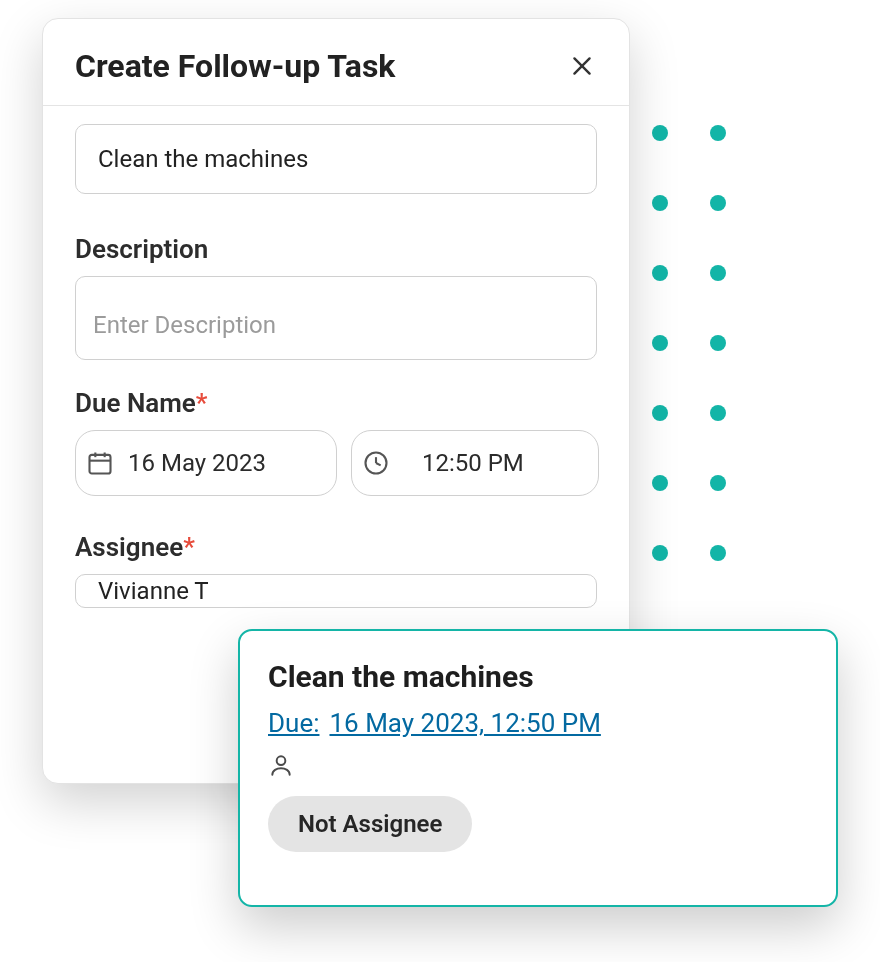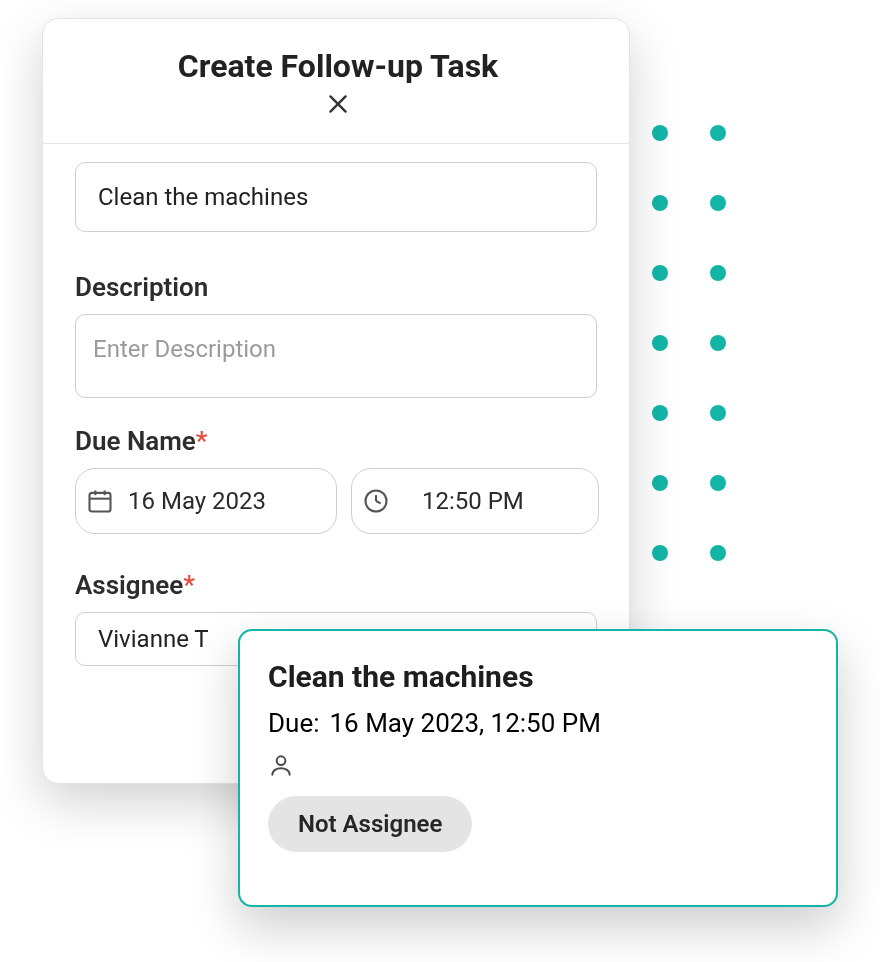--- a/index.html
+++ b/index.html
@@ -10,57 +10,57 @@
   .dot-grid { position:absolute; top:125px; left:652px; display:grid; grid-template-columns: repeat(2, 16px); grid-template-rows: repeat(7, 16px); gap: 54px 42px; }
   .dot { width:16px; height:16px; border-radius:50%; background:#13b5a7; }
 
   
   .modal {
     position:absolute; top:18px; left:42px; width:588px; height:766px;
     background:#fff; border:1px solid #e3e3e3; border-radius:16px;
     box-shadow: 0 18px 50px rgba(0,0,0,.18);
     overflow:hidden;
   }
-  .modal-header { display:flex; align-items:center; justify-content:space-between; padding:28px 28px 20px 32px; border-bottom:1px solid #e4e4e4;flex-direction:column; }
+  .modal-header { display:flex; align-items:center; justify-content:space-between; padding:28px 28px 20px 32px; border-bottom:1px solid #e4e4e4; }
   .modal-title { font-size:32px; font-weight:700; color:#222; }
   .close-btn { background:none; border:none; cursor:pointer; padding:6px; color:#333; }
   .close-btn svg { width:26px; height:26px; display:block; }
 
   .modal-body { padding: 18px 32px 0 32px; }
 
   .field { margin-top: 14px; }
   .field:first-child { margin-top: 0; }
   .label { font-size:26px; font-weight:600; color:#2d2d2d; margin-bottom:12px; }
   .req { color:#e74c3c; }
 
   .input-box {
     width:100%; border:1px solid #d0d0d0; border-radius:10px;
     background:#fff; padding:20px 22px; font-size:24px; color:#222;
     margin-top:0; display:flex; align-items:center; gap:14px;
   }
   .input-box.placeholder { color:#9b9b9b; }
-  .description-box { height:84px; align-items:flex-start;padding-left:17px; }
+  .description-box { height:84px; align-items:flex-end;padding-left:17px; }
 
   .dt-row { display:flex; gap:14px; }
   .picker { border:1px solid #d0d0d0; border-radius:20px; background:#fff; padding:18px 10px; display:flex; align-items:center; gap:14px; font-size:24px; color:#2b2b2b; }
   .picker.date { flex:0 0 262px; }
   .picker.time { flex:0 0 248px;gap:32px; }
   .picker svg { width:28px; height:28px; flex:none; color:#555; }
 
-  .assignee-box { width:100%; border:1px solid #d0d0d0; border-radius:10px; background:#fff; padding:12px 22px; font-size:24px; color:#222; }
+  .assignee-box { width:100%; border:1px solid #d0d0d0; border-radius:10px; background:#fff; padding:2px 22px; font-size:24px; color:#222; }
 
   
   .task-card {
     position:absolute; top:629px; left:238px; width:600px; height:278px;
     background:#fff; border:2px solid #14b5a7; border-radius:14px;
     box-shadow: 0 20px 50px rgba(0,0,0,.20);
     padding: 28px 28px 22px 28px;
   }
   .tc-title { font-size:30px; font-weight:700; color:#1e1e1e; }
-  .tc-line { font-size:26px; color:#000000; margin-top:14px; display:flex; align-items:center; gap:10px; }
+  .tc-line { font-size:26px; color:#0369a1; margin-top:14px; display:flex; align-items:center; gap:10px;text-decoration:underline; }
   .tc-line svg { width:26px; height:26px; color:#4a4a4a; flex:none; }
   .pill { display:inline-block; margin-top:18px; background:#e4e4e4; color:#262626; font-size:24px; font-weight:600; padding:14px 30px; border-radius:999px; }
 
 </style>
 </head>
 <body>
 
 <div class="canvas">
 
   <div class="dot-grid">

